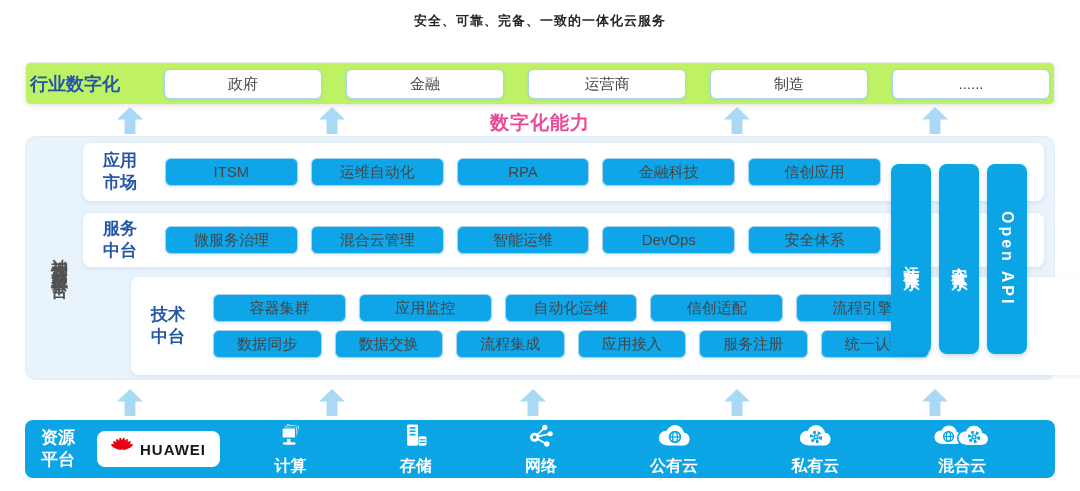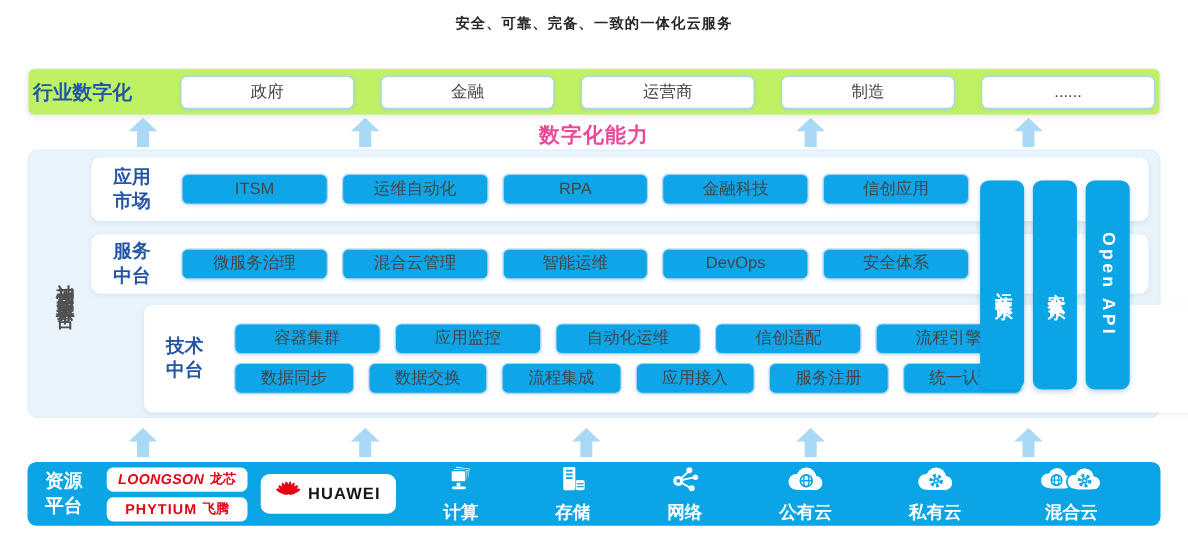--- a/index.html
+++ b/index.html
@@ -198,30 +198,20 @@
   <div class="arrow-up" style="left:92px"></div>
   <div class="arrow-up" style="left:294px"></div>
   <div class="arrow-up" style="left:495px"></div>
   <div class="arrow-up" style="left:699px"></div>
   <div class="arrow-up" style="left:897px"></div>
 </div>
 
 <div class="resource-bar">
   <div class="res-label">资源平台</div>
 
-  <div class="logo-stack">
-    <div class="logo-pill">
-      <span class="loongson-text">LOONGSON</span>
-      <span class="loongson-suffix">龙芯</span>
-    </div>
-    <div class="logo-pill">
-      <span class="phytium-text">PHYTIUM</span>
-      <span class="phytium-suffix">飞腾</span>
-    </div>
-  </div>
 
   <div class="huawei-pill">
     <span>
       <svg width="22" height="22" viewBox="0 0 24 24">
         <g fill="#e60012">
           <ellipse cx="12" cy="8" rx="1.9" ry="6.2" transform="rotate(-64 12 15)"></ellipse>
           <ellipse cx="12" cy="8" rx="1.9" ry="6.2" transform="rotate(-46 12 15)"></ellipse>
           <ellipse cx="12" cy="8" rx="1.9" ry="6.2" transform="rotate(-27 12 15)"></ellipse>
           <ellipse cx="12" cy="8" rx="1.9" ry="6.2" transform="rotate(-9 12 15)"></ellipse>
           <ellipse cx="12" cy="8" rx="1.9" ry="6.2" transform="rotate(9 12 15)"></ellipse>

